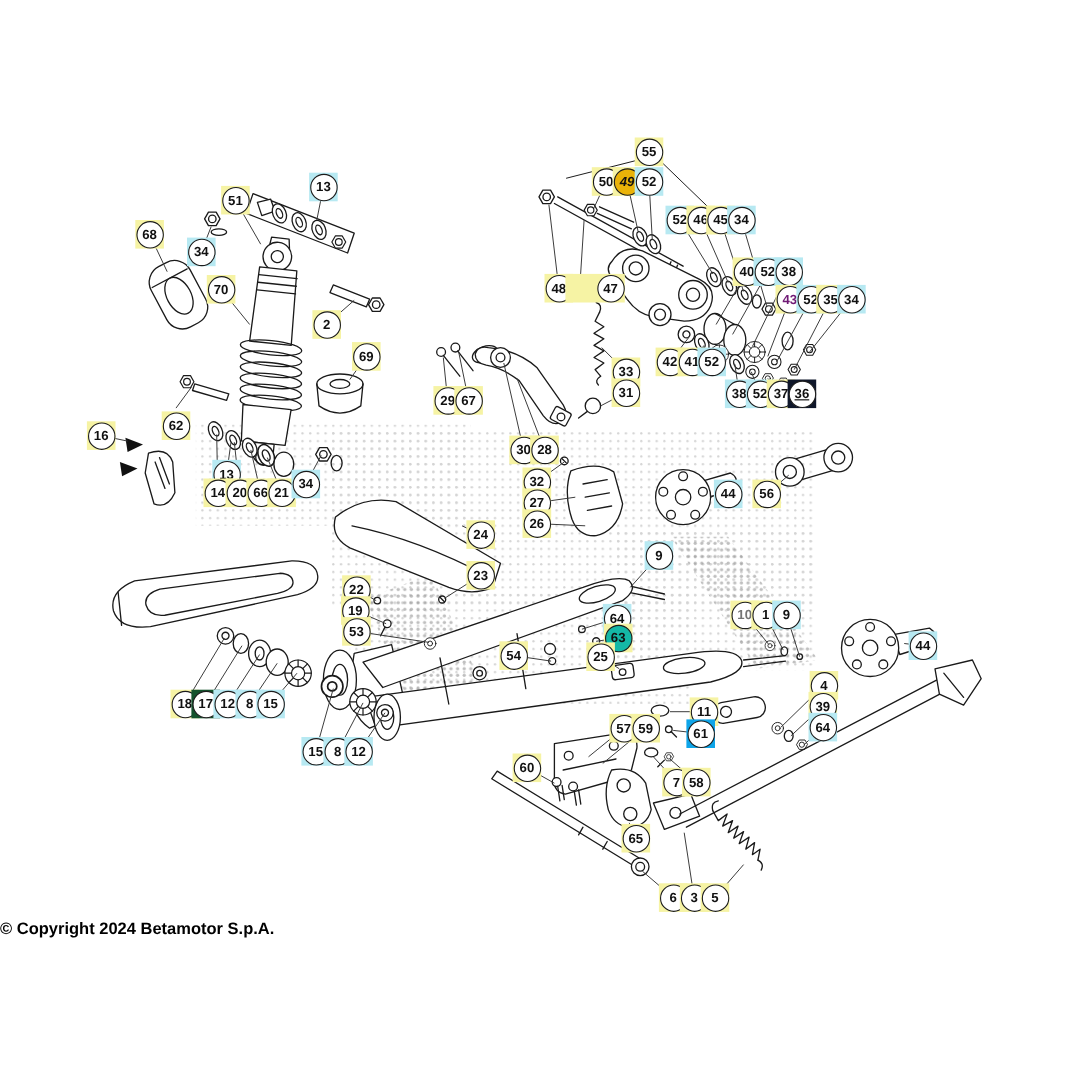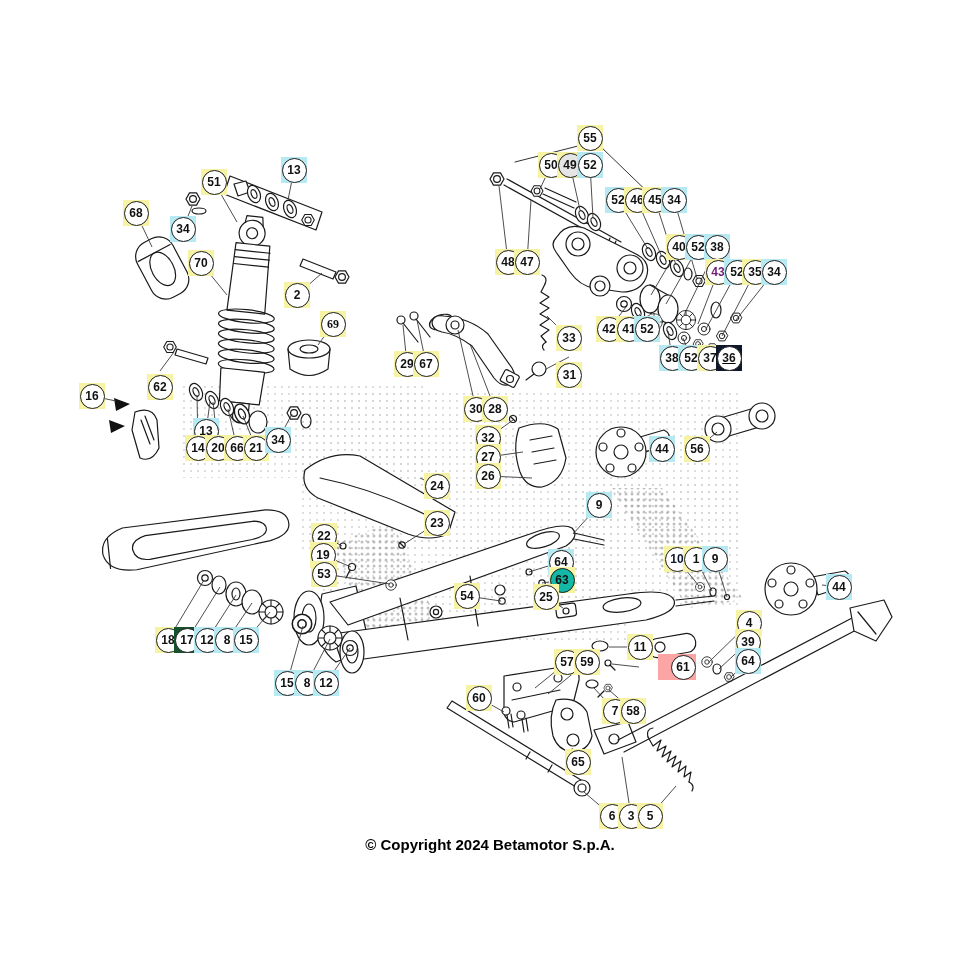--- a/index.html
+++ b/index.html
@@ -5,21 +5,21 @@
   html,body{margin:0;padding:0;background:#fff;}
   #stage{position:relative;width:980px;height:980px;background:#fff;overflow:hidden;
          font-family:"Liberation Sans",sans-serif;}
   #art,#leads{position:absolute;left:0;top:0;width:980px;height:980px;}
   #callout-layer{position:absolute;left:0;top:0;width:980px;height:980px;}
   .callout{position:absolute;width:26px;height:26px;display:flex;align-items:center;
            justify-content:center;cursor:pointer;}
   .callout span{display:flex;align-items:center;justify-content:center;width:23px;height:23px;
            border-radius:50%;background:#fff;border:1.6px solid #1c1c1c;
            font-size:12px;font-weight:bold;color:#111;line-height:1;}
-  #copyright{position:absolute;left:0;right:0;top:836px;text-align:center;
+  #copyright{position:absolute;left:0;right:0;top:836px;
            font-size:15px;font-weight:bold;color:#000;}
 </style>
 </head>
 <body>
 
 <div id="stage">
 
   <svg id="art" viewBox="0 0 980 980" xmlns="http://www.w3.org/2000/svg">
     <defs>
       <pattern id="dots" width="7" height="7" patternUnits="userSpaceOnUse">
@@ -433,57 +433,57 @@
       </div>
       <div class="callout" style="left: 281px; top: 157px; background: rgb(183, 233, 242);">
         <span style="background: rgb(255, 255, 255); border-color: rgb(28, 28, 28); color: rgb(17, 17, 17);">13</span>
       </div>
       <div class="callout" style="left: 188px; top: 250px; background: rgb(246, 243, 164);">
         <span style="background: rgb(255, 255, 255); border-color: rgb(28, 28, 28); color: rgb(17, 17, 17);">70</span>
       </div>
       <div class="callout" style="left: 284px; top: 282px; background: rgb(246, 243, 164);">
         <span style="background: rgb(255, 255, 255); border-color: rgb(28, 28, 28); color: rgb(17, 17, 17);">2</span>
       </div>
-      <div class="callout" style="left: 320px; top: 311px; background: rgb(246, 243, 164); font-family: Liberation Serif, serif;">
+      <div class="callout" style="left: 320px; top: 311px; background: rgb(246, 243, 164);">
         <span style="background: rgb(255, 255, 255); border-color: rgb(28, 28, 28); color: rgb(17, 17, 17);">69</span>
       </div>
       <div class="callout" style="left: 147px; top: 374px; background: rgb(246, 243, 164);">
         <span style="background: rgb(255, 255, 255); border-color: rgb(28, 28, 28); color: rgb(17, 17, 17);">62</span>
       </div>
       <div class="callout" style="left: 79px; top: 383px; background: rgb(246, 243, 164);">
         <span style="background: rgb(255, 255, 255); border-color: rgb(28, 28, 28); color: rgb(17, 17, 17);">16</span>
       </div>
       <div class="callout" style="left: 577px; top: 125px; background: rgb(246, 243, 164);">
         <span style="background: rgb(255, 255, 255); border-color: rgb(28, 28, 28); color: rgb(17, 17, 17);">55</span>
       </div>
       <div class="callout" style="left: 538px; top: 152px; background: rgb(246, 243, 164);">
         <span style="background: rgb(255, 255, 255); border-color: rgb(28, 28, 28); color: rgb(17, 17, 17);">50</span>
       </div>
       <div class="callout" style="left: 557px; top: 152px; background: rgb(246, 243, 164);">
-        <span style="background: #e5e5e5; border-color: rgb(28, 28, 28); color: rgb(17, 17, 17);">49</span>
+        <span style="background: #eab308; border-color: rgb(28, 28, 28); color: rgb(17, 17, 17); font-style: italic;">49</span>
       </div>
       <div class="callout" style="left: 577px; top: 152px; background: rgb(183, 233, 242);">
         <span style="background: rgb(255, 255, 255); border-color: rgb(28, 28, 28); color: rgb(17, 17, 17);">52</span>
       </div>
       <div class="callout" style="left: 605px; top: 187px; background: rgb(183, 233, 242);">
         <span style="background: rgb(255, 255, 255); border-color: rgb(28, 28, 28); color: rgb(17, 17, 17);">52</span>
       </div>
       <div class="callout" style="left: 624px; top: 187px; background: rgb(246, 243, 164);">
         <span style="background: rgb(255, 255, 255); border-color: rgb(28, 28, 28); color: rgb(17, 17, 17);">46</span>
       </div>
       <div class="callout" style="left: 642px; top: 187px; background: rgb(246, 243, 164);">
         <span style="background: rgb(255, 255, 255); border-color: rgb(28, 28, 28); color: rgb(17, 17, 17);">45</span>
       </div>
       <div class="callout" style="left: 661px; top: 187px; background: rgb(183, 233, 242);">
         <span style="background: rgb(255, 255, 255); border-color: rgb(28, 28, 28); color: rgb(17, 17, 17);">34</span>
       </div>
       <div class="callout" style="left: 495px; top: 249px; background: rgb(246, 243, 164);">
         <span style="background: rgb(255, 255, 255); border-color: rgb(28, 28, 28); color: rgb(17, 17, 17);">48</span>
       </div>
-      <div class="callout" style="left: 514px; top: 249px; background: rgb(246, 243, 164);">
+      <div class="callout" style="left: 514px; top: 249px; background: rgb(246, 243, 164); padding-left: 28px;">
         <span style="background: rgb(255, 255, 255); border-color: rgb(28, 28, 28); color: rgb(17, 17, 17);">47</span>
       </div>
       <div class="callout" style="left: 666px; top: 234px; background: rgb(246, 243, 164);">
         <span style="background: rgb(255, 255, 255); border-color: rgb(28, 28, 28); color: rgb(17, 17, 17);">40</span>
       </div>
       <div class="callout" style="left: 685px; top: 234px; background: rgb(183, 233, 242);">
         <span style="background: rgb(255, 255, 255); border-color: rgb(28, 28, 28); color: rgb(17, 17, 17);">52</span>
       </div>
       <div class="callout" style="left: 704px; top: 234px; background: rgb(183, 233, 242);">
         <span style="background: rgb(255, 255, 255); border-color: rgb(28, 28, 28); color: rgb(17, 17, 17);">38</span>
@@ -523,21 +523,21 @@
       </div>
       <div class="callout" style="left: 394px; top: 351px; background: rgb(246, 243, 164);">
         <span style="background: rgb(255, 255, 255); border-color: rgb(28, 28, 28); color: rgb(17, 17, 17);">29</span>
       </div>
       <div class="callout" style="left: 413px; top: 351px; background: rgb(246, 243, 164);">
         <span style="background: rgb(255, 255, 255); border-color: rgb(28, 28, 28); color: rgb(17, 17, 17);">67</span>
       </div>
       <div class="callout" style="left: 556px; top: 325px; background: rgb(246, 243, 164);">
         <span style="background: rgb(255, 255, 255); border-color: rgb(28, 28, 28); color: rgb(17, 17, 17);">33</span>
       </div>
-      <div class="callout" style="left: 556px; top: 362px; background: rgb(246, 243, 164); justify-content: flex-end;">
+      <div class="callout" style="left: 556px; top: 344px; background: rgb(246, 243, 164);">
         <span style="background: rgb(255, 255, 255); border-color: rgb(28, 28, 28); color: rgb(17, 17, 17);">31</span>
       </div>
       <div class="callout" style="left: 463px; top: 396px; background: rgb(246, 243, 164);">
         <span style="background: rgb(255, 255, 255); border-color: rgb(28, 28, 28); color: rgb(17, 17, 17);">30</span>
       </div>
       <div class="callout" style="left: 482px; top: 396px; background: rgb(246, 243, 164);">
         <span style="background: rgb(255, 255, 255); border-color: rgb(28, 28, 28); color: rgb(17, 17, 17);">28</span>
       </div>
       <div class="callout" style="left: 475px; top: 425px; background: rgb(246, 243, 164);">
         <span style="background: rgb(255, 255, 255); border-color: rgb(28, 28, 28); color: rgb(17, 17, 17);">32</span>
@@ -596,21 +596,21 @@
       <div class="callout" style="left: 549px; top: 567px; background: rgb(246, 243, 164);">
         <span style="background: #14b8a6; border-color: rgb(28, 28, 28); color: rgb(17, 17, 17);">63</span>
       </div>
       <div class="callout" style="left: 454px; top: 583px; background: rgb(246, 243, 164);">
         <span style="background: rgb(255, 255, 255); border-color: rgb(28, 28, 28); color: rgb(17, 17, 17);">54</span>
       </div>
       <div class="callout" style="left: 533px; top: 584px; background: rgb(246, 243, 164);">
         <span style="background: rgb(255, 255, 255); border-color: rgb(28, 28, 28); color: rgb(17, 17, 17);">25</span>
       </div>
       <div class="callout" style="left: 664px; top: 546px; background: rgb(246, 243, 164);">
-        <span style="background: rgb(255, 255, 255); border-color: rgb(28, 28, 28); color: #0f172a;">10</span>
+        <span style="background: rgb(255, 255, 255); border-color: rgb(28, 28, 28); color: #737373;">10</span>
       </div>
       <div class="callout" style="left: 683px; top: 546px; background: rgb(246, 243, 164);">
         <span style="background: rgb(255, 255, 255); border-color: rgb(28, 28, 28); color: rgb(17, 17, 17);">1</span>
       </div>
       <div class="callout" style="left: 702px; top: 546px; background: rgb(183, 233, 242);">
         <span style="background: rgb(255, 255, 255); border-color: rgb(28, 28, 28); color: rgb(17, 17, 17);">9</span>
       </div>
       <div class="callout" style="left: 155px; top: 627px; background: rgb(246, 243, 164);">
         <span style="background: rgb(255, 255, 255); border-color: rgb(28, 28, 28); color: rgb(17, 17, 17);">18</span>
       </div>
@@ -643,21 +643,21 @@
       </div>
       <div class="callout" style="left: 735px; top: 629px; background: rgb(246, 243, 164);">
         <span style="background: rgb(255, 255, 255); border-color: rgb(28, 28, 28); color: rgb(17, 17, 17);">39</span>
       </div>
       <div class="callout" style="left: 735px; top: 648px; background: rgb(183, 233, 242);">
         <span style="background: rgb(255, 255, 255); border-color: rgb(28, 28, 28); color: rgb(17, 17, 17);">64</span>
       </div>
       <div class="callout" style="left: 627px; top: 634px; background: rgb(246, 243, 164);">
         <span style="background: rgb(255, 255, 255); border-color: rgb(28, 28, 28); color: rgb(17, 17, 17);">11</span>
       </div>
-      <div class="callout" style="left: 658px; top: 654px; background: #fca5a5; padding-left: 12px;">
+      <div class="callout" style="left: 624px; top: 654px; background: #0ea5e9;">
         <span style="background: rgb(255, 255, 255); border-color: rgb(28, 28, 28); color: rgb(17, 17, 17);">61</span>
       </div>
       <div class="callout" style="left: 554px; top: 649px; background: rgb(246, 243, 164);">
         <span style="background: rgb(255, 255, 255); border-color: rgb(28, 28, 28); color: rgb(17, 17, 17);">57</span>
       </div>
       <div class="callout" style="left: 574px; top: 649px; background: rgb(246, 243, 164);">
         <span style="background: rgb(255, 255, 255); border-color: rgb(28, 28, 28); color: rgb(17, 17, 17);">59</span>
       </div>
       <div class="callout" style="left: 466px; top: 685px; background: rgb(246, 243, 164);">
         <span style="background: rgb(255, 255, 255); border-color: rgb(28, 28, 28); color: rgb(17, 17, 17);">60</span>

